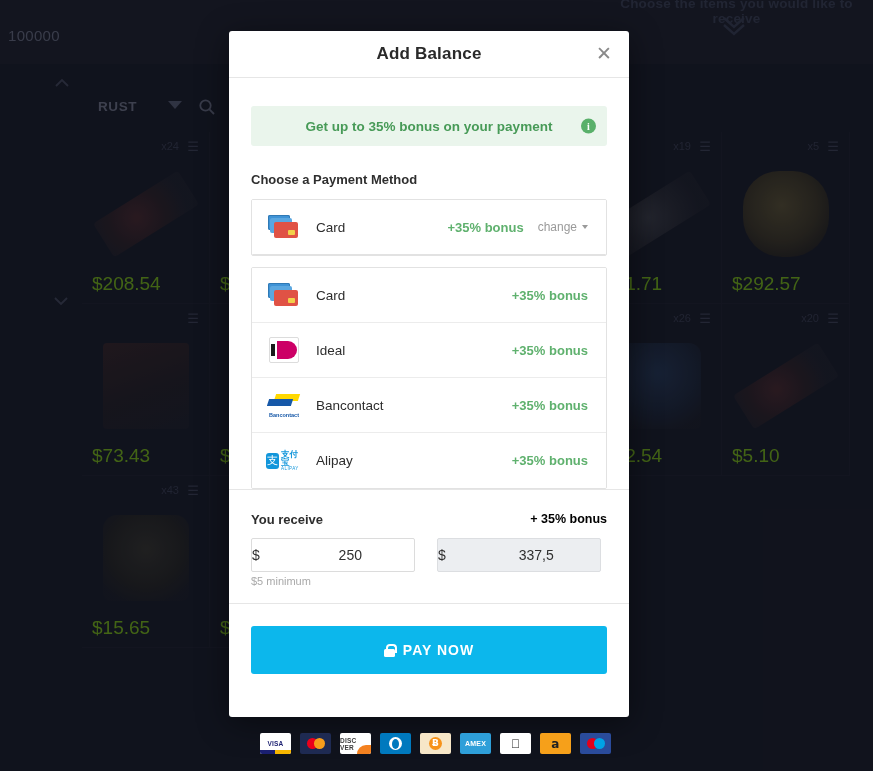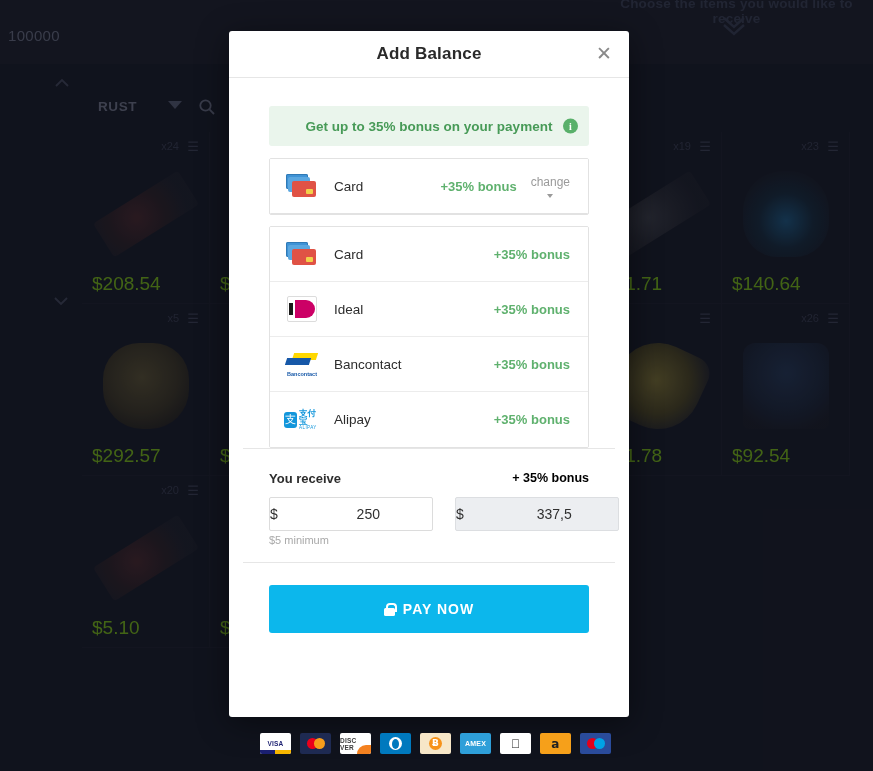--- a/index.html
+++ b/index.html
@@ -128,21 +128,21 @@
   }
   .modal-title {
     font-size: 17px; font-weight: 700; color: #2a2a2a; letter-spacing: .2px;
   }
   .modal-close {
     position: absolute; right: 14px; top: 12px;
     width: 22px; height: 22px;
     color: #8a8a8a; font-size: 19px; line-height: 22px; text-align: center;
     cursor: pointer; font-weight: 300;
   }
-  .modal-body { padding: 0 40px; }
+  .modal-body { padding: 0 22px; }
 
   .bonus-banner {
     margin-top: 28px; height: 40px;
     background: #eaf5ec;
     border-radius: 3px;
     display: flex; align-items: center; justify-content: center;
     position: relative;
   }
   .bonus-banner-text { color: #479a57; font-size: 13.5px; font-weight: 700; }
   .bonus-info {
@@ -178,21 +178,21 @@
   }
   .pm-icon {
     width: 36px; height: 28px; flex: 0 0 36px;
     display: flex; align-items: center; justify-content: center;
     margin-right: 14px;
   }
   .pm-name { font-size: 13.5px; color: #2d2d2d; flex: 1; }
   .pm-bonus { font-size: 13px; color: #5fb16e; font-weight: 700; }
   .pm-change {
     margin-left: 14px; font-size: 12px; color: #9a9a9a;
-    display: flex; align-items: center; gap: 5px; flex-direction: column;
+    display: flex; align-items: center; gap: 5px;
   }
   .pm-change .cv {
     width: 0; height: 0;
     border-left: 3.5px solid transparent; border-right: 3.5px solid transparent;
     border-top: 4px solid #9a9a9a;
   }
 
   
   .ic-card { position: relative; width: 32px; height: 24px; }
   .ic-card .b {
@@ -416,26 +416,20 @@
         <div class="stack">☰</div>
         <div class="price">$17.75</div>
       </div>
       <div class="bg-cell">
         <div class="bg-thumb t-ak-gray"></div>
         <div class="qty">x19</div>
         <div class="stack">☰</div>
         <div class="price">$61.71</div>
       </div>
       <div class="bg-cell">
-        <div class="bg-thumb t-skull"></div>
-        <div class="qty">x23</div>
-        <div class="stack">☰</div>
-        <div class="price">$140.64</div>
-      </div>
-      <div class="bg-cell">
         <div class="bg-thumb t-mask-g"></div>
         <div class="qty">x5</div>
         <div class="stack">☰</div>
         <div class="price">$292.57</div>
       </div>
       <div class="bg-cell">
         <div class="bg-thumb t-door"></div>
         <div class="stack">☰</div>
         <div class="price">$73.43</div>
       </div>
@@ -499,20 +493,21 @@
 
   <div class="modal-body">
 
     <div class="bonus-banner">
       <div class="bonus-banner-text">Get up to 35% bonus on your payment</div>
       <div class="bonus-info">
         <span>i</span>
       </div>
     </div>
 
+    <div class="section-label">Choose a Payment Method</div>
 
     <div class="pm-list" style="max-height:none;margin-bottom:-1px;">
       <div class="pm-row selected">
         <span class="pm-icon">
           <span class="ic-card">
               <span class="b"></span>
               <span class="b2"></span>
               <span class="r">
                 <i></i>
               </span>

